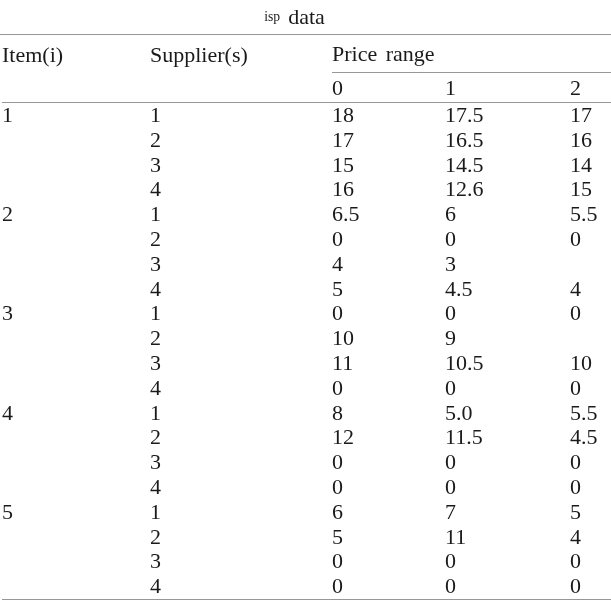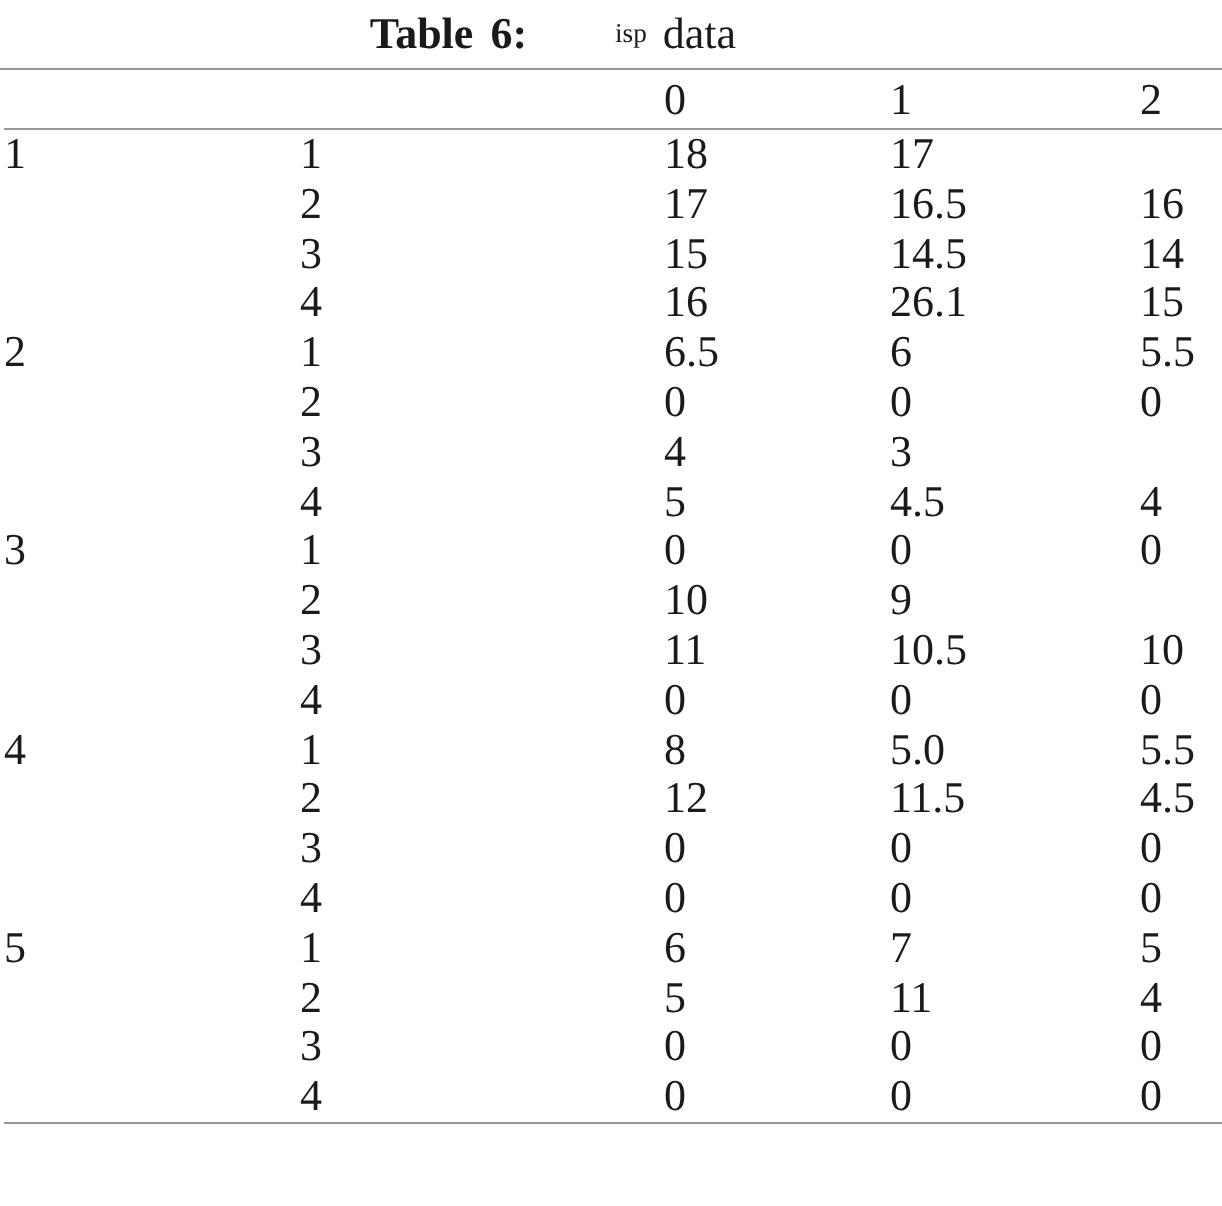--- a/index.html
+++ b/index.html
@@ -56,62 +56,67 @@
   .tbody { border-bottom: 1.5px solid #979797; }
   .drow { height: 24.8px; align-items: center; }
   .drow .c { line-height: 24.8px; }
 </style>
 </head>
 <body>
 
 <div class="page">
 
   <div class="caption">
-    <span class="cap-label">Table 6:</span>
     <sub>isp</sub>
     <span class="cap-suffix">data</span>
   </div>
 
   <div class="tbl">
 
+    <div class="grid-row hrow1">
+      <div class="c">Item(i)</div>
+      <div class="c">Supplier(s)</div>
+      <div class="c price-span">Price range</div>
+    </div>
 
     <div class="grid-row hrow2">
       <div class="c"></div>
       <div class="c"></div>
       <div class="c">0</div>
       <div class="c">1</div>
       <div class="c">2</div>
     </div>
 
     <div class="tbody">
         <div class="grid-row drow">
           <div class="c">1</div>
           <div class="c">1</div>
           <div class="c">18</div>
+          <div class="c">17.5</div>
           <div class="c">17</div>
         </div>
         <div class="grid-row drow">
           <div class="c"></div>
           <div class="c">2</div>
           <div class="c">17</div>
           <div class="c">16.5</div>
           <div class="c">16</div>
         </div>
         <div class="grid-row drow">
           <div class="c"></div>
           <div class="c">3</div>
           <div class="c">15</div>
           <div class="c">14.5</div>
           <div class="c">14</div>
         </div>
         <div class="grid-row drow">
           <div class="c"></div>
           <div class="c">4</div>
           <div class="c">16</div>
-          <div class="c">26.1</div>
+          <div class="c">12.6</div>
           <div class="c">15</div>
         </div>
         <div class="grid-row drow">
           <div class="c">2</div>
           <div class="c">1</div>
           <div class="c">6.5</div>
           <div class="c">6</div>
           <div class="c">5.5</div>
         </div>
         <div class="grid-row drow">

